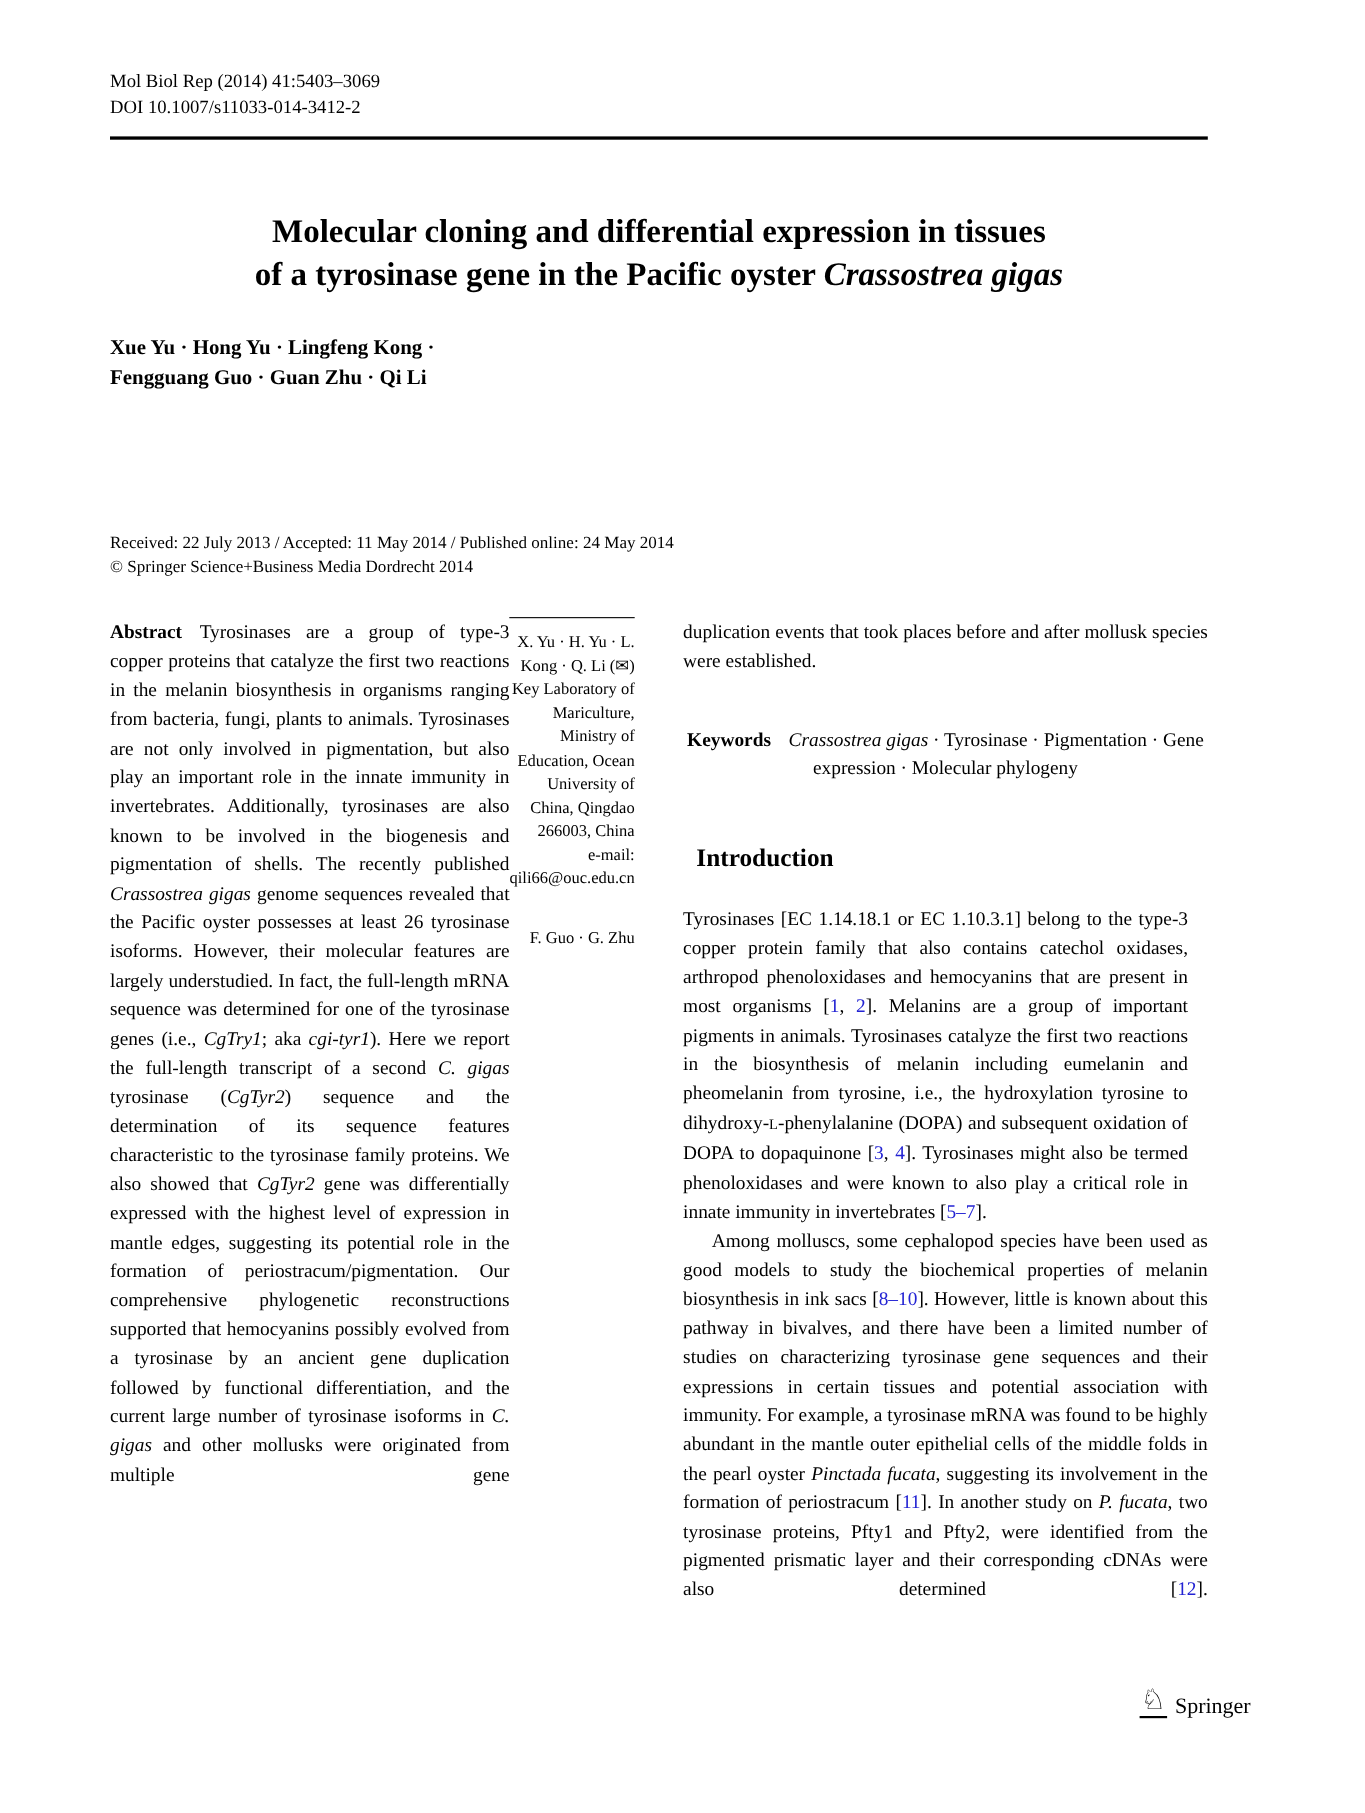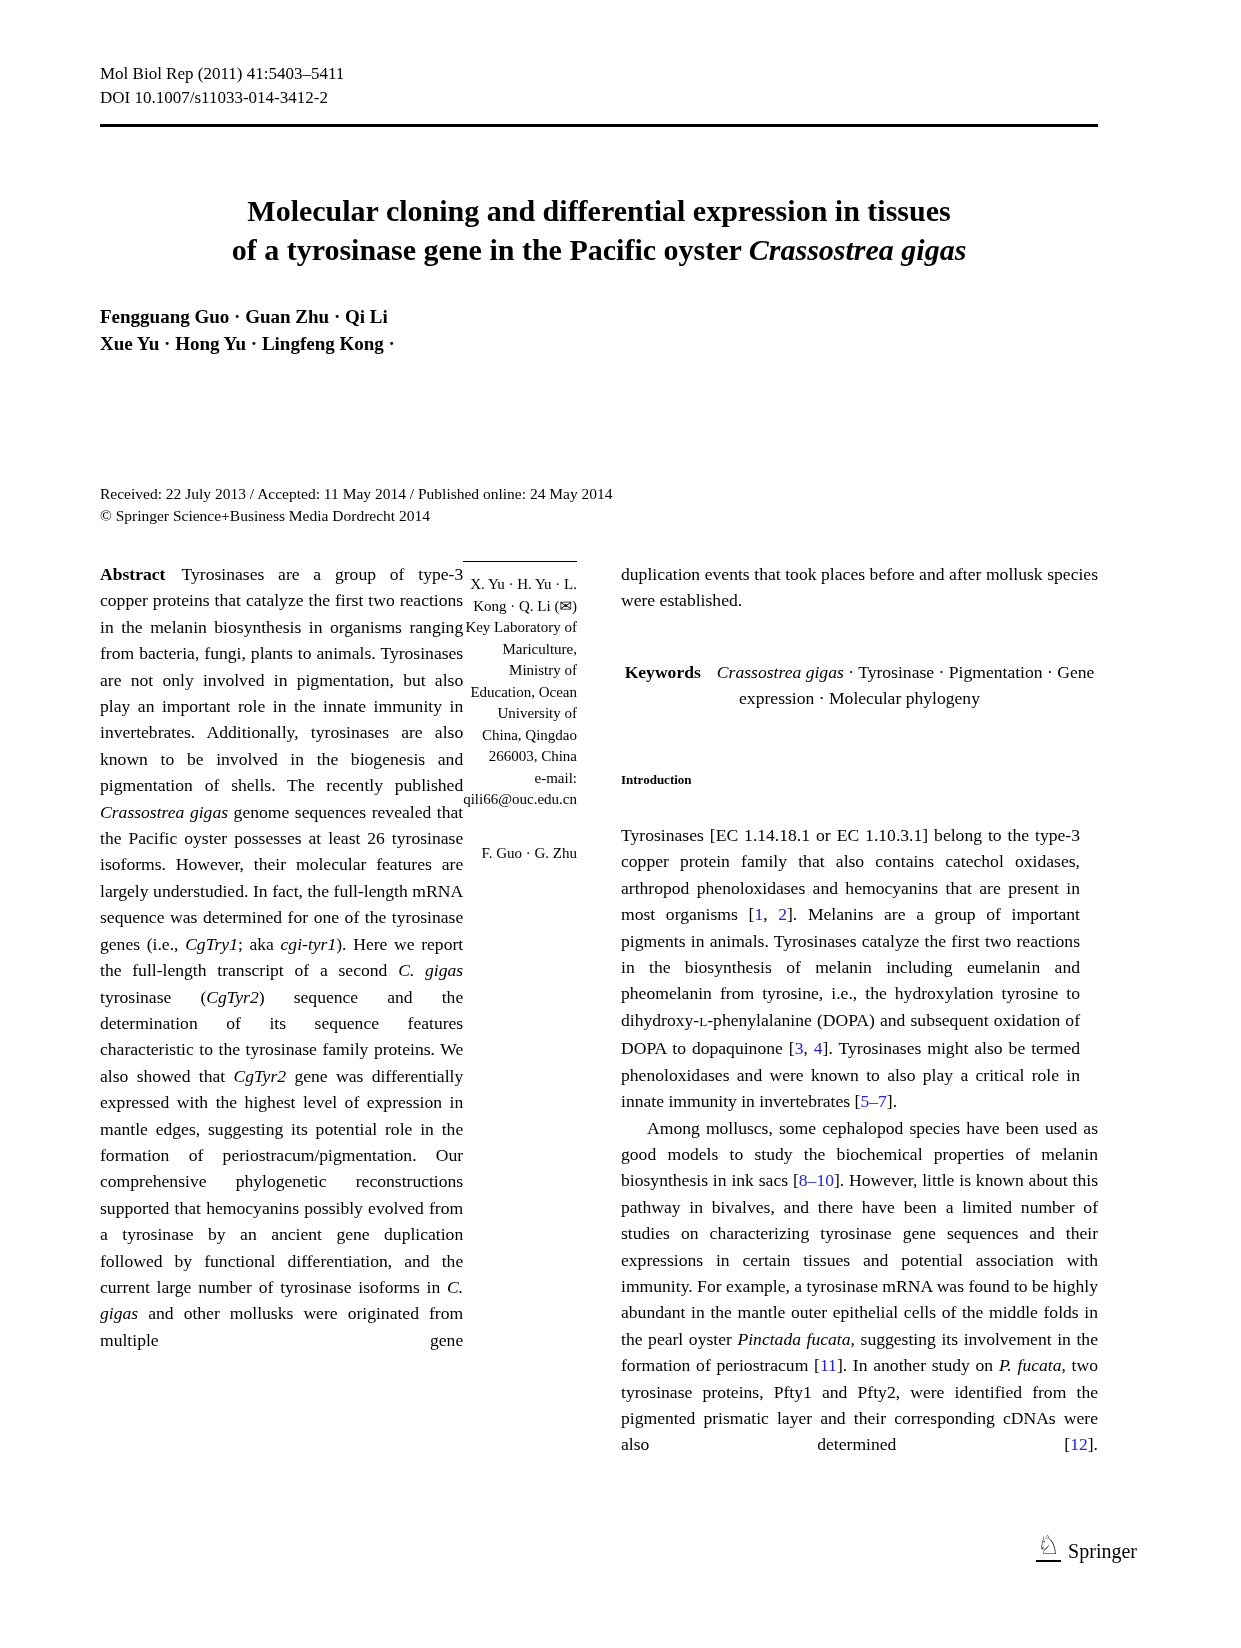--- a/index.html
+++ b/index.html
@@ -18,48 +18,48 @@
   .cols { display: flex; gap: 44px; margin-top: 34px; }
   .col { width: 477px; font-size: 17.6px; line-height: 26.4px; text-align: justify; }
   .col-left { display: flex; flex-direction: row; justify-content: space-between; min-height: 907px; }
   .abstract { text-align-last: justify; margin: 0; }
   .label { font-weight: bold; padding-right: 16px; }
   .it { font-style: italic; }
   .ref { color: #2323d3; }
   .sc { font-size: 0.75em; }
   .cont { margin: 0; }
   .kw { margin: 45px 0 0 0; text-align: center; text-align-last: auto; }
-  .intro-h { font-weight: bold; margin: 55px 0 0 0; font-size: 13px; }
+  .intro-h { font-weight: bold; margin: 55px 0 0 12px; font-size: 23px; }
   .p1 { margin: 29px 18px 0 0; }
   .p2 { margin: 0; text-indent: 26px; text-align-last: justify; }
   .fn { font-size: 15px; line-height: 21.5px; text-align: right; border-top: 1.5px solid #000; padding-top: 12px; }
   .fn .block + .block { margin-top: 32px; }
   .springer { position: absolute; right: 104px; bottom: 86px; display: flex; align-items: flex-end; gap: 7px; }
   .knight { font-size: 26px; line-height: 1; border-bottom: 2px solid #000; padding: 0 1px 1px 1px; }
   .springer-text { font-size: 20px; line-height: 1.1; }
 </style>
 </head>
 <body>
 
 <div class="page">
 
   <div class="jheader">
-    <div>Mol Biol Rep (2011) 41:5403–5411</div>
+    <div>Mol Biol Rep (2014) 41:5403–3069</div>
     <div>DOI 10.1007/s11033-014-3412-2</div>
   </div>
   <hr class="rule">
 
   <h1 class="title">
     <div>Molecular cloning and differential expression in tissues</div>
     <div><span>of a tyrosinase gene in the Pacific oyster </span><span class="it">Crassostrea gigas</span></div>
   </h1>
 
   <div class="authors">
+    <div>Xue Yu · Hong Yu · Lingfeng Kong ·</div>
     <div>Fengguang Guo · Guan Zhu · Qi Li</div>
-    <div>Xue Yu · Hong Yu · Lingfeng Kong ·</div>
   </div>
 
   <div class="meta">
     <div>Received: 22 July 2013 / Accepted: 11 May 2014 / Published online: 24 May 2014</div>
     <div>© Springer Science+Business Media Dordrecht 2014</div>
   </div>
 
   <div class="cols">
 
     <div class="col col-left">

